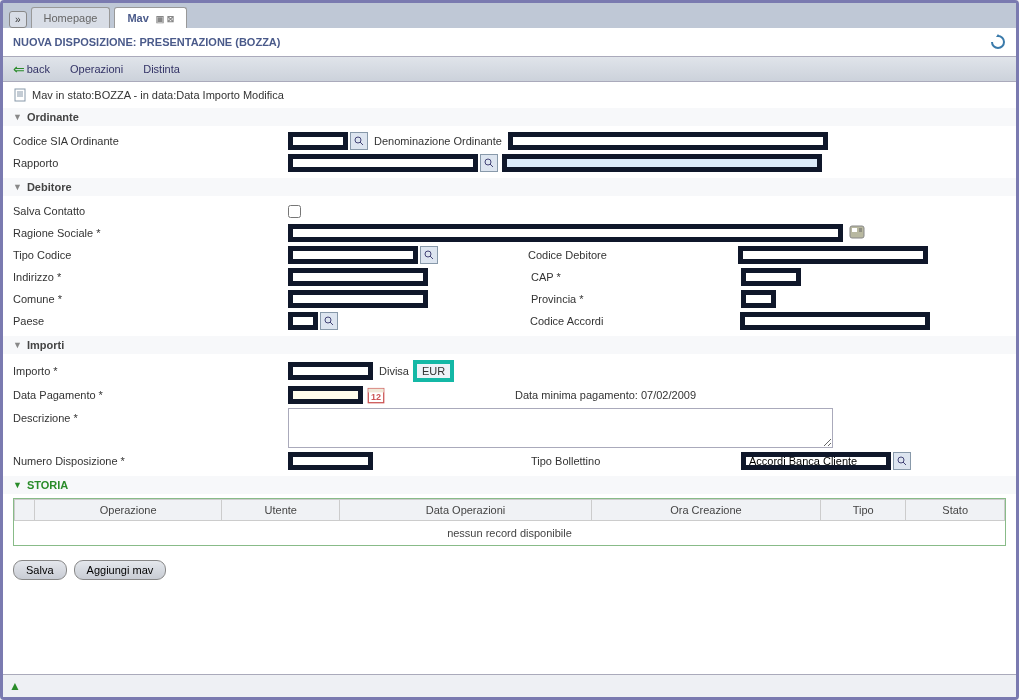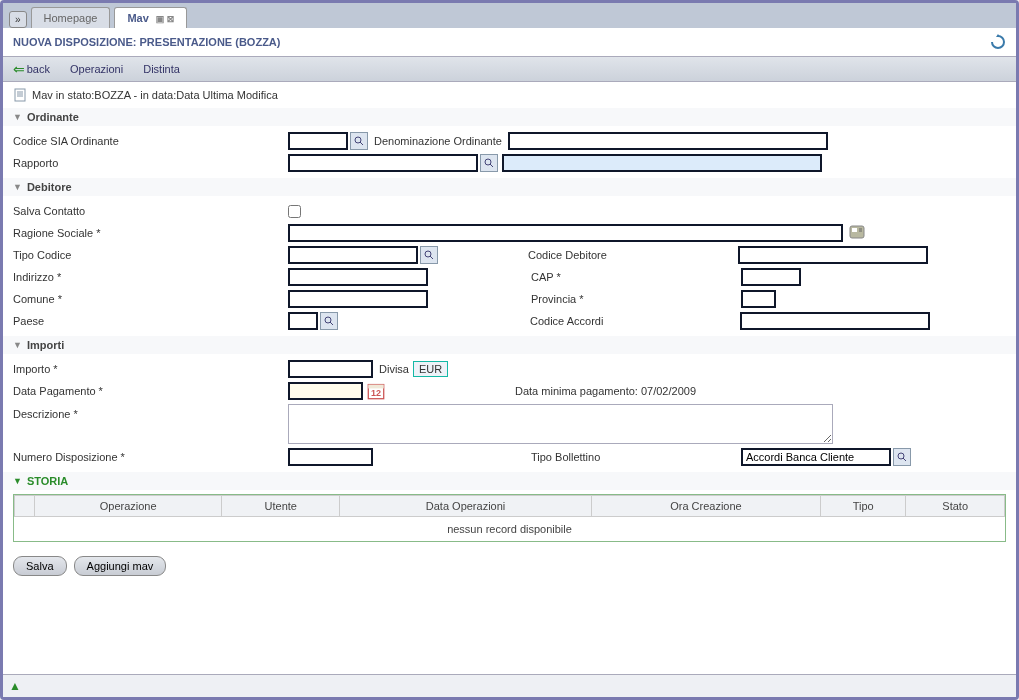--- a/index.html
+++ b/index.html
@@ -129,21 +129,21 @@
 .lbl {
   width: 275px;
   flex-shrink: 0;
 }
 .lbl-r {
   width: 220px;
   flex-shrink: 0;
   padding-left: 10px;
 }
 input[type="text"] {
-  border: 2px solid #0f172a;
+  border: 5px solid #0f172a;
   height: 18px;
   padding: 1px 3px;
   font-size: 11px;
 }
 .inp-s { width: 60px; }
 .inp-m { width: 140px; }
 .inp-ml { width: 190px; }
 .inp-l { width: 320px; }
 .inp-xl { width: 555px; }
 .inp-readonly { background: #dcebfa; width: 320px; }
@@ -174,21 +174,21 @@
   width: 18px;
   height: 18px;
   align-items: center;
   justify-content: center;
   margin-left: 4px;
   cursor: pointer;
   font-weight: bold;
 }
 .badge {
   display: inline-block;
-  border: 1px solid #14b8a6;
+  border: 4px solid #14b8a6;
   background: #eef2f8;
   padding: 1px 5px;
   margin-left: 4px;
   font-size: 11px;
   text-align: right;
 }
 .contact-icon svg { width: 20px; height: 16px; }
 .table-wrap {
   margin: 4px 10px;
   border: 1px solid #8b8;
@@ -267,21 +267,21 @@
 
   <div class="status-line">
     <span class="doc-icon">
       <svg viewBox="0 0 14 14">
           <rect x="2" y="1" width="10" height="12" fill="#fff" stroke="#89a"></rect>
           <line x1="4" y1="4" x2="10" y2="4" stroke="#89a"></line>
           <line x1="4" y1="6" x2="10" y2="6" stroke="#89a"></line>
           <line x1="4" y1="8" x2="10" y2="8" stroke="#89a"></line>
         </svg>
     </span>
-    <span>Mav in stato:BOZZA - in data:Data Ultima Modifica</span>
+    <span>Mav in stato:BOZZA - in data:Data Importo Modifica</span>
   </div>
 
   <div class="section-header">
     <span class="collapse-arrow">▼</span>
     <span>Ordinante</span>
   </div>
   <div class="form-area">
     <div class="form-row">
       <span class="lbl">Codice SIA Ordinante</span>
       <input type="text" class="inp-s" style="">

